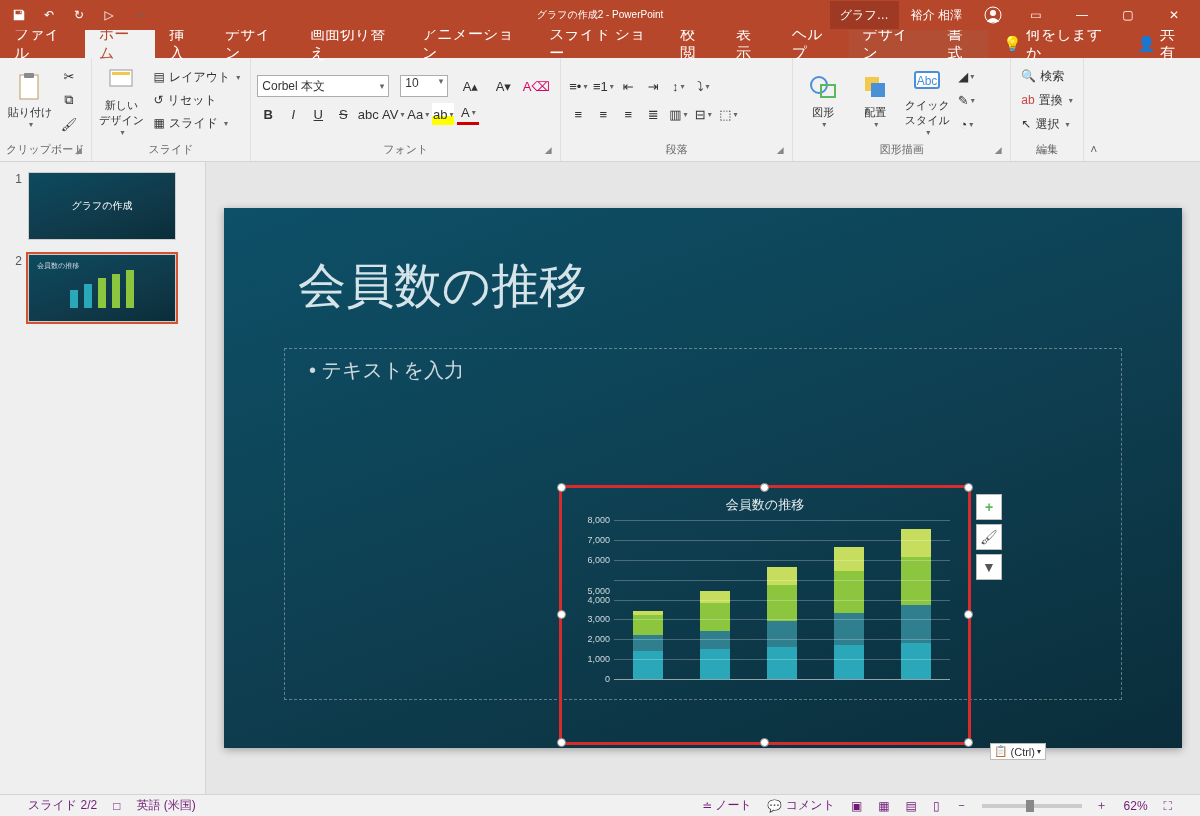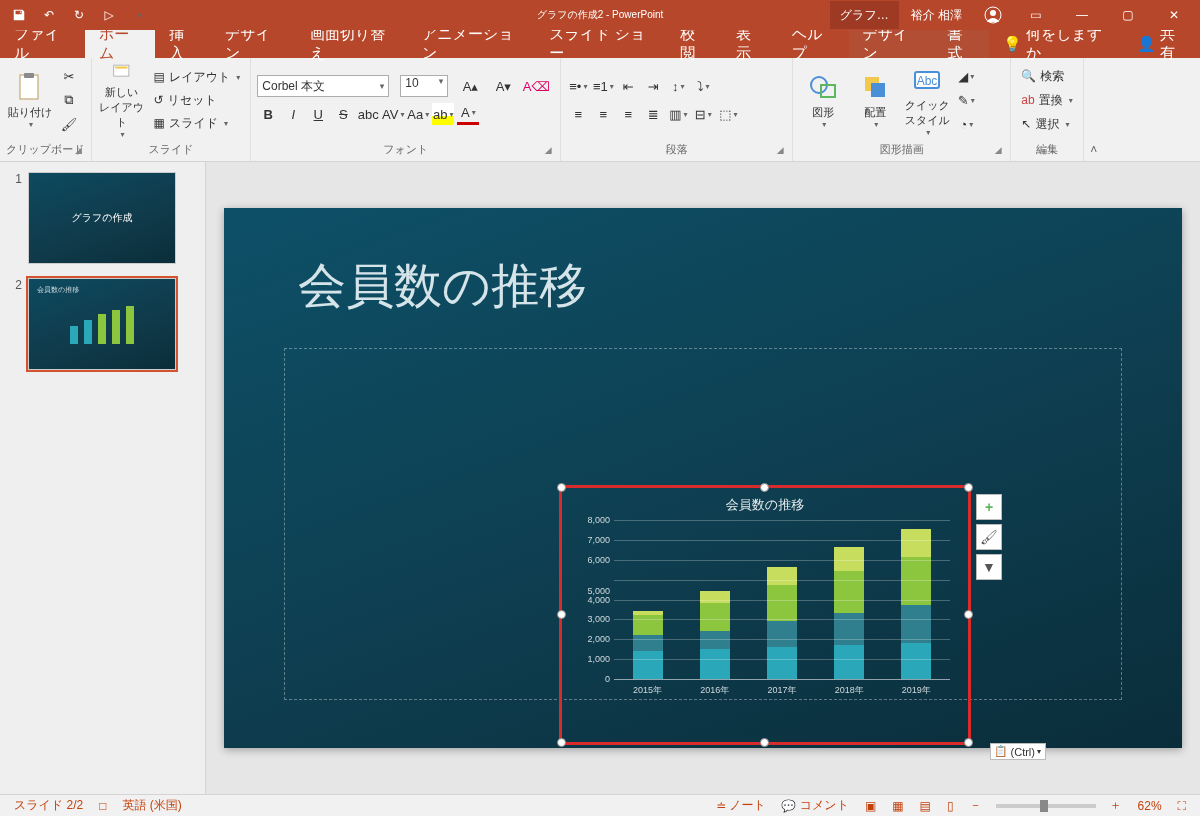--- a/index.html
+++ b/index.html
@@ -35,21 +35,21 @@
 .caret::after { content: "▾"; font-size: 8px; margin-left: 2px; color: #666; }
 .font-name { width: 132px; height: 22px; border: 1px solid #adadad; background: #fff; display: flex; align-items: center; padding: 0 4px; font-size: 12px; }
 .font-size { width: 48px; height: 22px; border: 1px solid #adadad; background: #fff; display: flex; align-items: flex-start; padding: 0 4px; font-size: 12px; }
 .collapse-ribbon { width: 20px; display: flex; align-items: flex-end; justify-content: center; padding-bottom: 4px; color: #666; cursor: pointer; }
 
 
 .work-area { height: 632px; display: flex; background: #e6e6e6; }
 .thumb-pane { width: 206px; background: #efefef; border-right: 1px solid #d4d4d4; padding: 10px 8px; overflow-y: auto; }
 .thumb-item { display: flex; gap: 6px; margin-bottom: 14px; }
 .thumb-num { width: 14px; text-align: right; font-size: 12px; color: #555; }
-.thumb { width: 148px; height: 92px; background: linear-gradient(160deg,#0d4a60,#103a4a 60%,#0a2e3a); border: 1px solid #ccc; position: relative; color: #fff; display: flex; align-items: center; justify-content: center; }
+.thumb { width: 148px; height: 68px; background: linear-gradient(160deg,#0d4a60,#103a4a 60%,#0a2e3a); border: 1px solid #ccc; position: relative; color: #fff; display: flex; align-items: center; justify-content: center; }
 .thumb.selected { outline: 2px solid #d35230; }
 .thumb .t-title { font-size: 10px; }
 .editor { flex: 1; position: relative; display: flex; align-items: center; justify-content: center; }
 .slide { width: 958px; height: 540px; background: linear-gradient(160deg,#0d5068,#0e3e50 55%,#0a2d3a); position: relative; color: #fff; box-shadow: 0 2px 8px rgba(0,0,0,0.3); }
 .slide-title { position: absolute; left: 74px; top: 46px; font-size: 48px; font-weight: 300; color: #d5e4e9; }
 .content-ph { position: absolute; left: 60px; top: 140px; width: 838px; height: 352px; border: 1px dashed rgba(255,255,255,0.35); }
 .content-ph .bullet { position: absolute; left: 24px; top: 8px; font-size: 20px; color: #cfd9dd; }
 
 
 .chart-obj { position: absolute; left: 274px; top: 136px; width: 412px; height: 260px; border: 3px solid #d82c2c; background: transparent; }
@@ -68,21 +68,21 @@
 .gridline { position: absolute; left: 0; right: 0; border-top: 1px solid rgba(255,255,255,0.25); }
 .ytick { position: absolute; left: -44px; width: 40px; text-align: right; font-size: 9px; color: #cfd9dd; transform: translateY(-50%); }
 .bars { position: absolute; inset: 0; display: flex; justify-content: space-around; align-items: flex-end; }
 .bar-group { width: 30px; display: flex; flex-direction: column-reverse; }
 .seg { width: 100%; }
 .xaxis { display: flex; justify-content: space-around; margin-left: 44px; margin-right: 10px; font-size: 9px; color: #cfd9dd; margin-top: 4px; }
 .legend { display: flex; justify-content: center; gap: 10px; font-size: 9px; color: #cfd9dd; margin-top: 8px; }
 .legend span.sw { display: inline-block; width: 8px; height: 8px; margin-right: 2px; vertical-align: middle; }
 
 
-.status-bar { height: 22px; background: #f1f1f1; border-top: 1px solid #d4d4d4; display: flex; align-items: center; font-size: 12px; color: #c2410c; padding: 0 6px; }
+.status-bar { height: 22px; background: #f1f1f1; border-top: 1px solid #d4d4d4; display: flex; align-items: center; font-size: 12px; color: #701a75; padding: 0 20px; }
 .status-bar .sp { flex: 1; }
 .status-btn { padding: 0 8px; height: 20px; display: flex; align-items: center; cursor: pointer; gap: 3px; }
 .zoom-slider { width: 100px; height: 4px; background: #ccc; position: relative; margin: 0 6px; }
 .zoom-slider .thumb-z { position: absolute; width: 8px; height: 12px; background: #888; top: -4px; left: 44%; }
 
 svg { display: block; }
 </style>
 </head>
 <body>
 
@@ -160,21 +160,21 @@
   </div>
 
   <div class="group">
     <div class="group-body">
       <div class="big-btn caret">
         <svg class="ico" viewBox="0 0 32 32">
             <rect x="4" y="6" width="22" height="16" fill="#fff" stroke="#999"></rect>
             <rect x="6" y="8" width="18" height="3" fill="#f2c94c"></rect>
           </svg>
         <span style="white-space:pre-line;text-align:center">新しい
-レイアウト</span>
+デザイン</span>
       </div>
       <div style="display:flex;flex-direction:column;gap:1px">
         <div class="menu-item caret">
             <span>▤</span>
             <span>レイアウト</span>
           </div>
         <div class="menu-item">
             <span>↺</span>
             <span>リセット</span>
           </div>
@@ -321,20 +321,21 @@
           <div style="width:8px;height:38px;background:#8cc63f"></div>
         </div>
       </div>
     </div>
   </div>
 
   <div class="editor">
     <div class="slide">
       <div class="slide-title">会員数の推移</div>
       <div class="content-ph">
+        <div class="bullet">• テキストを入力</div>
 
         <div class="chart-obj">
           <div class="sel-handle h-nw"></div>
           <div class="sel-handle h-n"></div>
           <div class="sel-handle h-ne"></div>
           <div class="sel-handle h-w"></div>
           <div class="sel-handle h-e"></div>
           <div class="sel-handle h-sw"></div>
           <div class="sel-handle h-s"></div>
           <div class="sel-handle h-se"></div>
@@ -397,27 +398,20 @@
                 <div class="ytick" style="top: 50%;">4,000</div>
                 <div class="gridline" style="top: 37.5%;"></div>
                 <div class="ytick" style="top: 37.5%; margin-top: 11px;">5,000</div>
                 <div class="gridline" style="top: 25%;"></div>
                 <div class="ytick" style="top: 25%;">6,000</div>
                 <div class="gridline" style="top: 12.5%;"></div>
                 <div class="ytick" style="top: 12.5%;">7,000</div>
                 <div class="gridline" style="top: 0%;"></div>
                 <div class="ytick" style="top: 0%;">8,000</div>
               </div>
-            <div class="xaxis" id="xaxis">
-                <div>2015年</div>
-                <div>2016年</div>
-                <div>2017年</div>
-                <div>2018年</div>
-                <div>2019年</div>
-              </div>
           </div>
         </div>
       </div>
     </div>
   </div>
 </div>
 
 <div class="status-bar">
   <div class="status-btn">スライド 2/2</div>
   <div class="status-btn">□</div>

